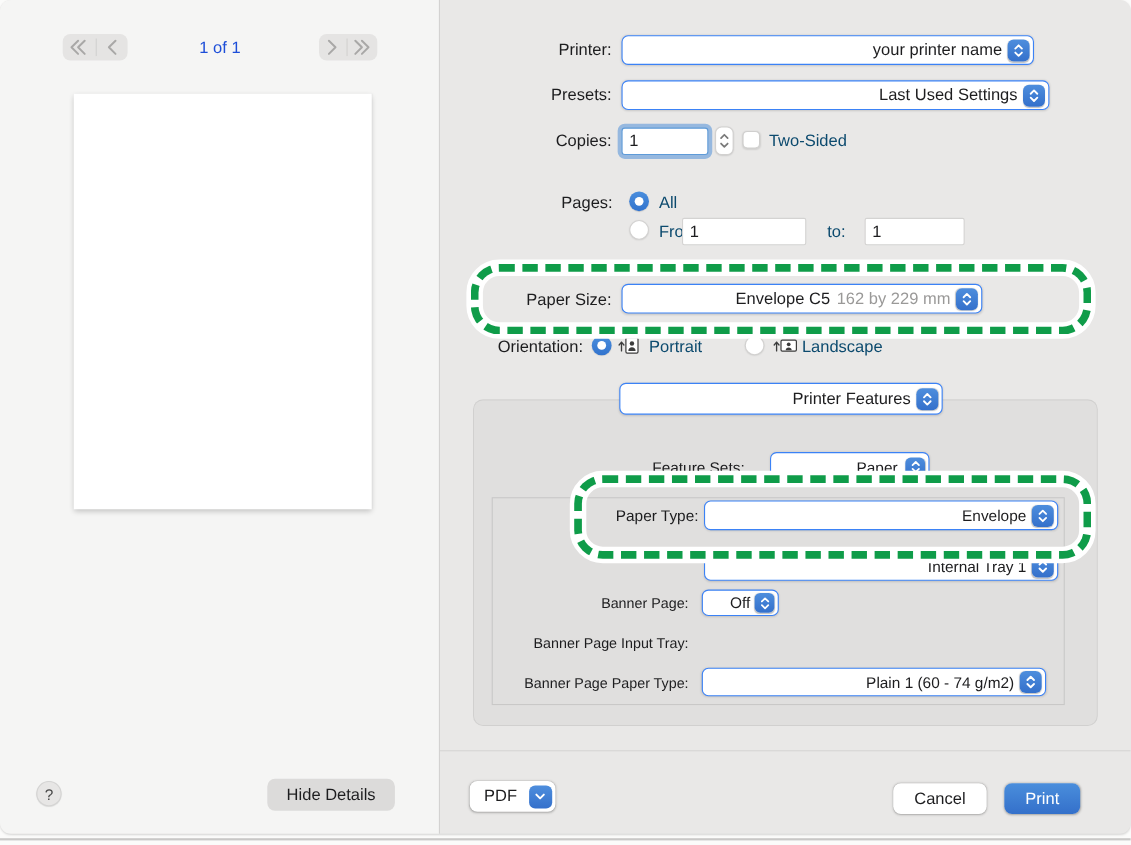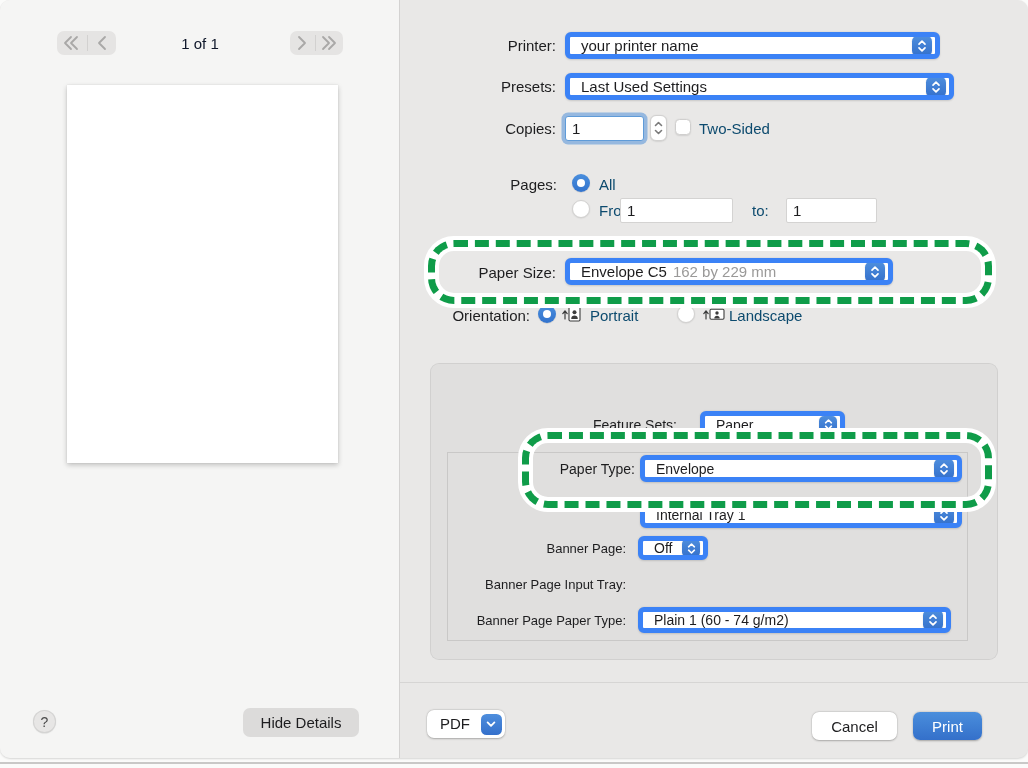--- a/index.html
+++ b/index.html
@@ -4,33 +4,33 @@
 <style>
   html,body { margin:0; padding:0; background:#fbfbfa; font-family:"Liberation Sans","DejaVu Sans",sans-serif; -webkit-font-smoothing:antialiased; }
   .stage { position:relative; width:1028px; height:768px; overflow:hidden; }
   .dialog { position:absolute; left:0; top:0; width:1028px; height:758px; border-radius:10px; background:#e9e8e7; overflow:hidden; box-shadow:0 1px 2px rgba(0,0,0,0.15); }
   .edge-line { position:absolute; left:0; top:762px; width:1028px; height:2px; background:#c9c8c7; }
 
   
   .left-pane { position:absolute; left:0; top:0; width:399px; height:758px; background:#f5f5f4; }
   .pane-divider { position:absolute; left:399px; top:0; width:1px; height:758px; background:#d3d2d1; }
   .pager-btn { position:absolute; top:31px; height:24px; background:#e5e4e3; border-radius:7px; display:flex; align-items:center; justify-content:center; }
-  .page-indicator { position:absolute; left:150px; top:35px; width:100px; text-align:center; font-size:15px; color:#0f172a; }
+  .page-indicator { position:absolute; left:150px; top:35px; width:100px; text-align:center; font-size:15px; color:#1d4ed8; }
   .preview-page { position:absolute; left:67px; top:85px; width:271px; height:378px; background:#ffffff; box-shadow:0 2px 5px rgba(0,0,0,0.22), 0 0 1px rgba(0,0,0,0.12); }
   .help-btn { position:absolute; left:33px; top:710px; width:23px; height:23px; border-radius:50%; background:#e7e6e5; border:1px solid rgba(0,0,0,0.08); box-shadow:0 0.5px 1px rgba(0,0,0,0.12); display:flex; align-items:center; justify-content:center; font-size:14px; color:#4a4a4a; box-sizing:border-box; }
   .hide-details-btn { position:absolute; left:243px; top:708px; width:116px; height:29px; background:#dcdbda; border-radius:7px; display:flex; align-items:center; justify-content:center; font-size:15px; color:#1d1d1f; }
 
   
   .lbl { position:absolute; text-align:right; font-size:15px; color:#1d1d1f; white-space:nowrap; }
   .lbl14 { font-size:14px; }
   .lbl13 { font-size:13px; }
   .txt { position:absolute; font-size:15px; color:#0c4a6e; white-space:nowrap; }
 
   
-  .popup { position:absolute; background:#fff; border:5px solid #3b82f6; border-radius:6px; box-shadow:0 0.5px 2px rgba(0,0,0,0.14); display:flex; align-items:center; padding:0 44px 0 11px; font-size:15px; color:#1d1d1f; box-sizing:border-box; white-space:nowrap; overflow:hidden; }
+  .popup { position:absolute; background:#fff; border:1px solid #3b82f6; border-radius:6px; box-shadow:0 0.5px 2px rgba(0,0,0,0.14); display:flex; align-items:center; padding:0 28px 0 11px; font-size:15px; color:#1d1d1f; box-sizing:border-box; white-space:nowrap; overflow:hidden;justify-content:flex-end; }
   .popup.f14 { font-size:14px; }
   .dim-text { color:#9a9998; margin-left:6px; }
   .arrows { position:absolute; right:3px; top:50%; transform:translateY(-50%); width:20px; height:20px; border-radius:5.5px; background:linear-gradient(#4e8edd,#3470cb); box-shadow:0 0.5px 1px rgba(0,0,0,0.25); display:flex; align-items:center; justify-content:center; }
   .arrows.sm { width:18px; height:18px; border-radius:5px; }
 
   
   .txtinput { position:absolute; background:#fff; border:1px solid #d4d3d2; border-radius:2px; font-size:15px; color:#1d1d1f; padding:0 6px; box-sizing:border-box; font-family:inherit; outline:none; }
   .txtinput.focused { border:1px solid #5f9bd8; border-radius:3px; box-shadow:0 0 0 3.5px rgba(121,168,220,0.75); }
   .stepper { position:absolute; left:650px; top:115px; width:17px; height:26px; background:#fff; border:1px solid #d2d1d0; border-radius:6px; box-shadow:0 0.5px 1.5px rgba(0,0,0,0.15); box-sizing:border-box; display:flex; align-items:center; justify-content:center; }
 
@@ -182,20 +182,28 @@
         <path d="M4 13 V5 M4 5 L1.8 7.6 M4 5 L6.2 7.6" stroke="#3c3c3c" stroke-width="1.2" fill="none" stroke-linecap="round"></path>
         <rect x="8" y="3.2" width="14" height="10" rx="1.2" fill="#fff" stroke="#3c3c3c" stroke-width="1.1"></rect>
         <circle cx="15" cy="7" r="1.7" fill="#3c3c3c"></circle>
         <path d="M12.3 12.5 C12.3 10.6 13.5 9.8 15 9.8 C16.5 9.8 17.7 10.6 17.7 12.5 Z" fill="#3c3c3c"></path>
       </svg>
     </span>
     <div class="txt" style="left:729px; top:307px;">Landscape</div>
 
     <div class="group-box"></div>
 
+    <div class="popup" style="left:563px; top:348px; width:294px; height:29px; z-index:2;">
+      <span>Printer Features</span>
+      <span class="arrows">
+        <svg width="14" height="16" viewBox="0 0 14 16">
+            <path d="M4 6.2 L7 3.2 L10 6.2 M4 9.8 L7 12.8 L10 9.8" stroke="#fff" stroke-width="1.7" fill="none" stroke-linecap="round" stroke-linejoin="round"></path>
+          </svg>
+      </span>
+    </div>
 
     <div class="lbl lbl14" style="left:477px; top:417px; width:200px;">Feature Sets:</div>
     <div class="popup f14" style="left:700px; top:411px; width:145px; height:27px;">
       <span>Paper</span>
       <span class="arrows sm">
         <svg width="13" height="15" viewBox="0 0 13 15">
             <path d="M3.6 5.8 L6.5 3 L9.4 5.8 M3.6 9.2 L6.5 12 L9.4 9.2" stroke="#fff" stroke-width="1.6" fill="none" stroke-linecap="round" stroke-linejoin="round"></path>
           </svg>
       </span>
     </div>

